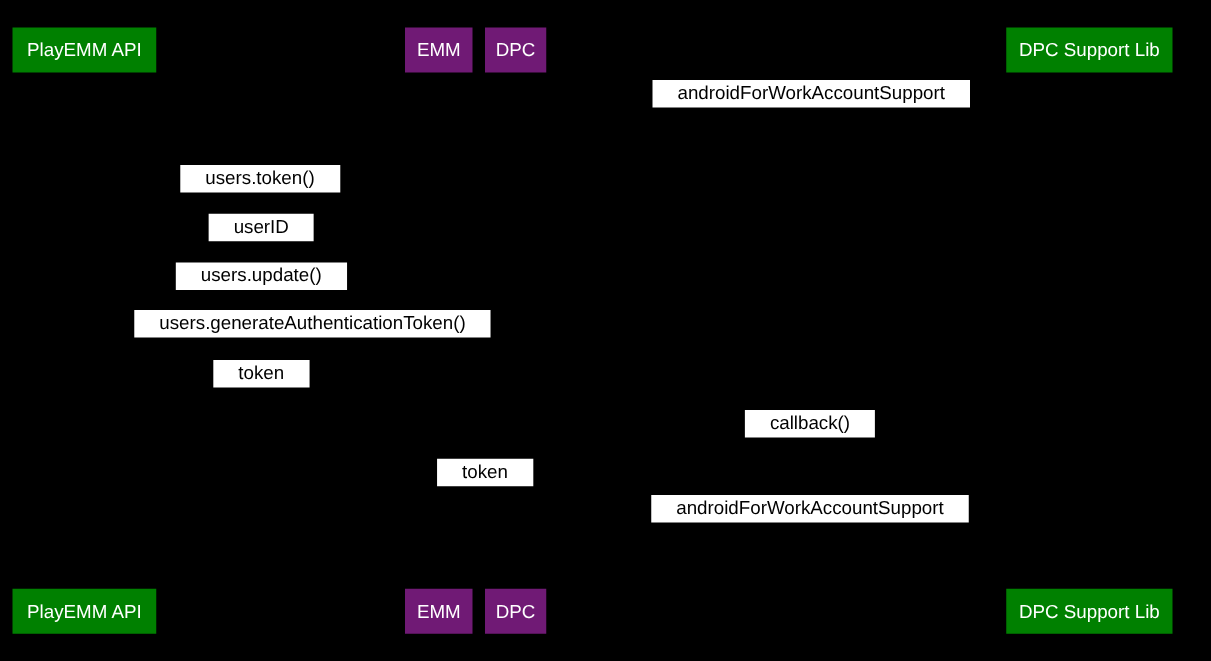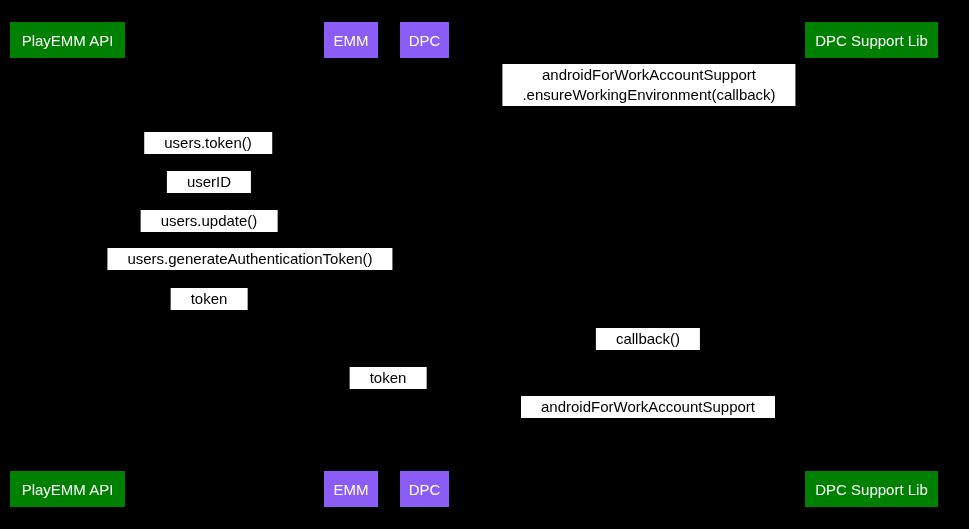--- a/index.html
+++ b/index.html
@@ -19,25 +19,25 @@
     position: absolute;
     height: 36px;
     display: flex;
     align-items: center;
     justify-content: center;
     color: #ffffff;
     font-size: 15px;
     white-space: nowrap;
   }
   .actor.green { background: #008000; }
-  .actor.blue  { background: #8b5cf6; }
+  .actor.blue  { background: #701a75; }
 
   .actor.playemm { left: 10px;  width: 115px; }
   .actor.emm     { left: 324px; width: 54px; }
-  .actor.dpc     { left: 400px; width: 49px; }
+  .actor.dpc     { left: 388px; width: 49px; }
   .actor.dpclib  { left: 805px; width: 133px; }
   .row-top    { top: 22px; }
   .row-bottom { top: 471px; }
 
   .msg {
     position: absolute;
     transform: translateX(-50%);
     background: #ffffff;
     color: #000000;
     font-size: 15px;
@@ -63,21 +63,20 @@
 
 <div id="stage">
 
   <div class="actor green playemm row-top">PlayEMM API</div>
   <div class="actor blue emm row-top">EMM</div>
   <div class="actor blue dpc row-top">DPC</div>
   <div class="actor green dpclib row-top">DPC Support Lib</div>
 
   <div class="msg m0">
     <span>androidForWorkAccountSupport</span>
-    <span>.ensureWorkingEnvironment(callback)</span>
   </div>
 
   <div class="msg m1">users.token()</div>
 
   <div class="msg m2">userID</div>
 
   <div class="msg m3">users.update()</div>
 
   <div class="msg m4">users.generateAuthenticationToken()</div>
 

